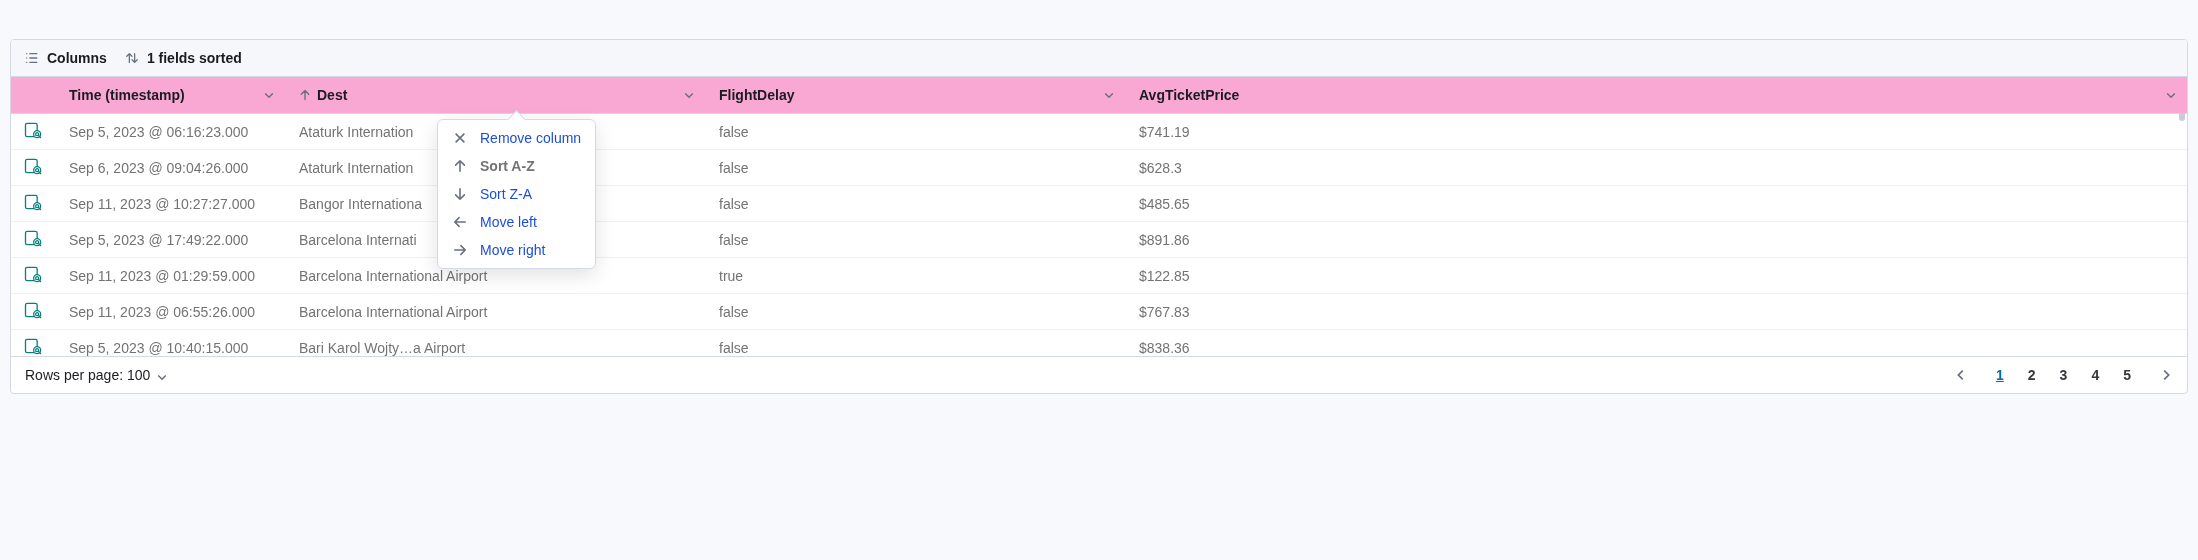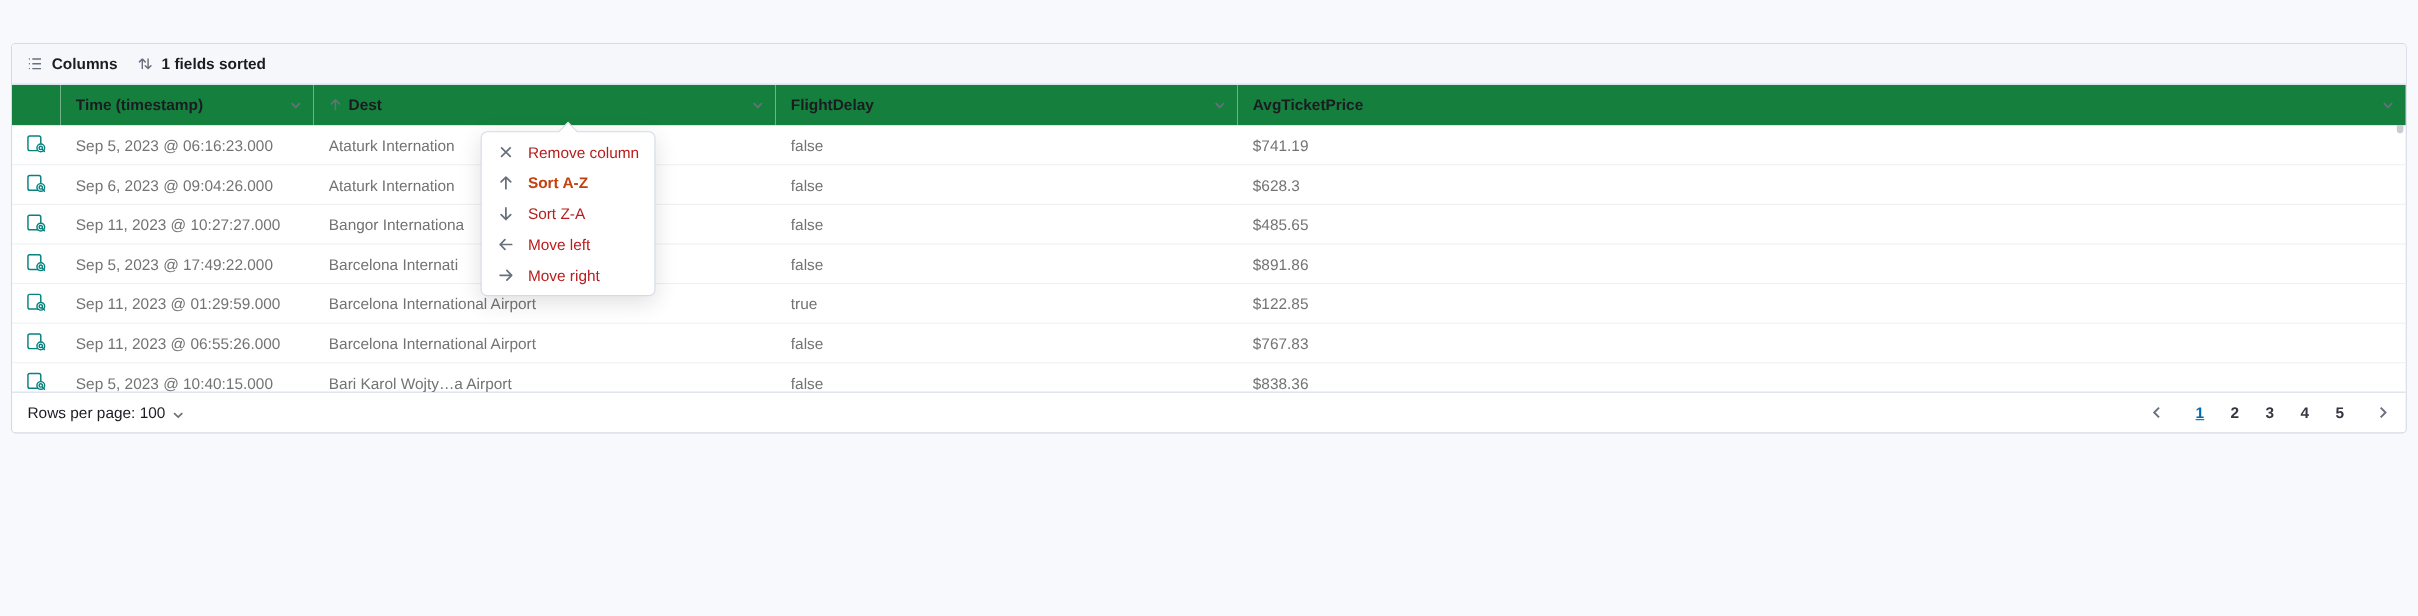--- a/index.html
+++ b/index.html
@@ -25,21 +25,21 @@
       border-bottom: 1px solid #d3dae6;
       gap: 18px;
     }
     .toolbar-item { display: flex; align-items: center; gap: 8px; font-weight: 600; color: #1a1c21; }
     .toolbar-item .icon { color: #69707d; display: inline-flex; }
     svg { display: block; }
     .table-wrapper { overflow-x: auto; position: relative; max-height: 280px; overflow-y: auto; border-bottom: 1px solid #d3dae6;}
     table { width: 100%; border-collapse: collapse; }
     th {
       text-align: left;
-      background: #15803d;
+      background: #f9a8d4;
       font-weight: 700;
       color: #1a1c21;
       padding: 10px 14px;
       border-bottom: 1px solid #d3dae6;
       position: relative;
       vertical-align: middle;
     }
     th .th-inner { display: flex; align-items: center; gap: 6px; }
     th .col-caret { position: absolute; right: 10px; top: 50%; transform: translateY(-50%); color: #69707d; cursor: pointer; }
     th.expand-col { width: 44px; padding: 10px 6px;}
@@ -77,24 +77,24 @@
       width: 12px; height: 12px;
       background: #fff;
       border-left: 1px solid #d3dae6;
       border-top: 1px solid #d3dae6;
       transform: rotate(45deg);
     }
     .menu-item {
       display: flex; align-items: center; gap: 12px;
       padding: 6px 14px;
       cursor: pointer;
-      color: #b91c1c;
+      color: #1d4ed8;
     }
     .menu-item .mi-icon { color: #69707d; width: 16px; display: inline-flex; justify-content: center;}
-    .menu-item.bold { font-weight: 700; color: #c2410c; }
+    .menu-item.bold { font-weight: 700; color: #737373; }
 
     .vscroll-indicator {
       position: absolute; right: 2px; top: 34px; width: 6px; height: 10px;
       background: #c9cdd6; border-radius: 3px;
     }
   </style>
 </head>
 <body>
 
 <div class="container">

